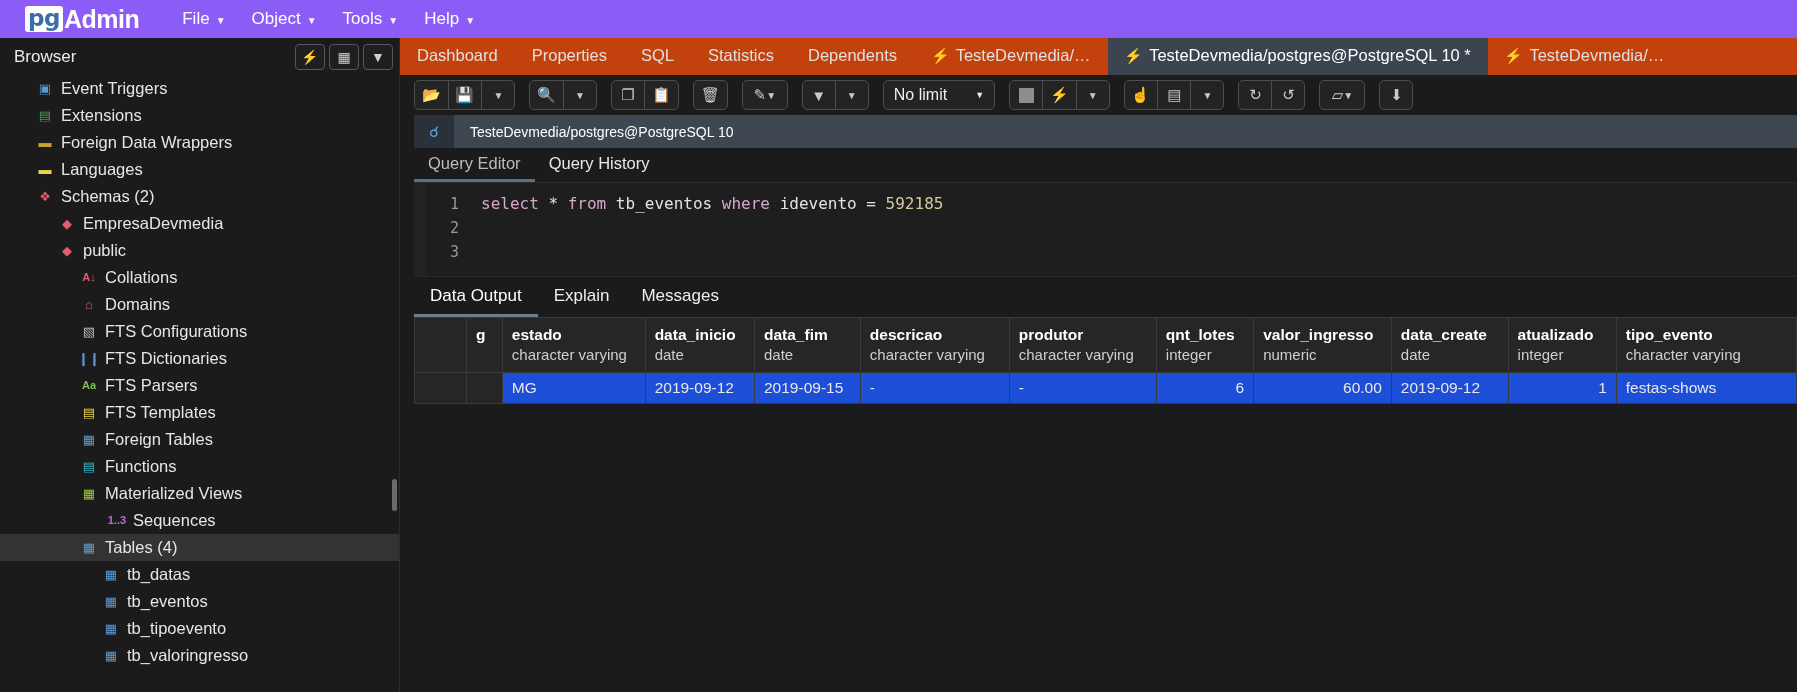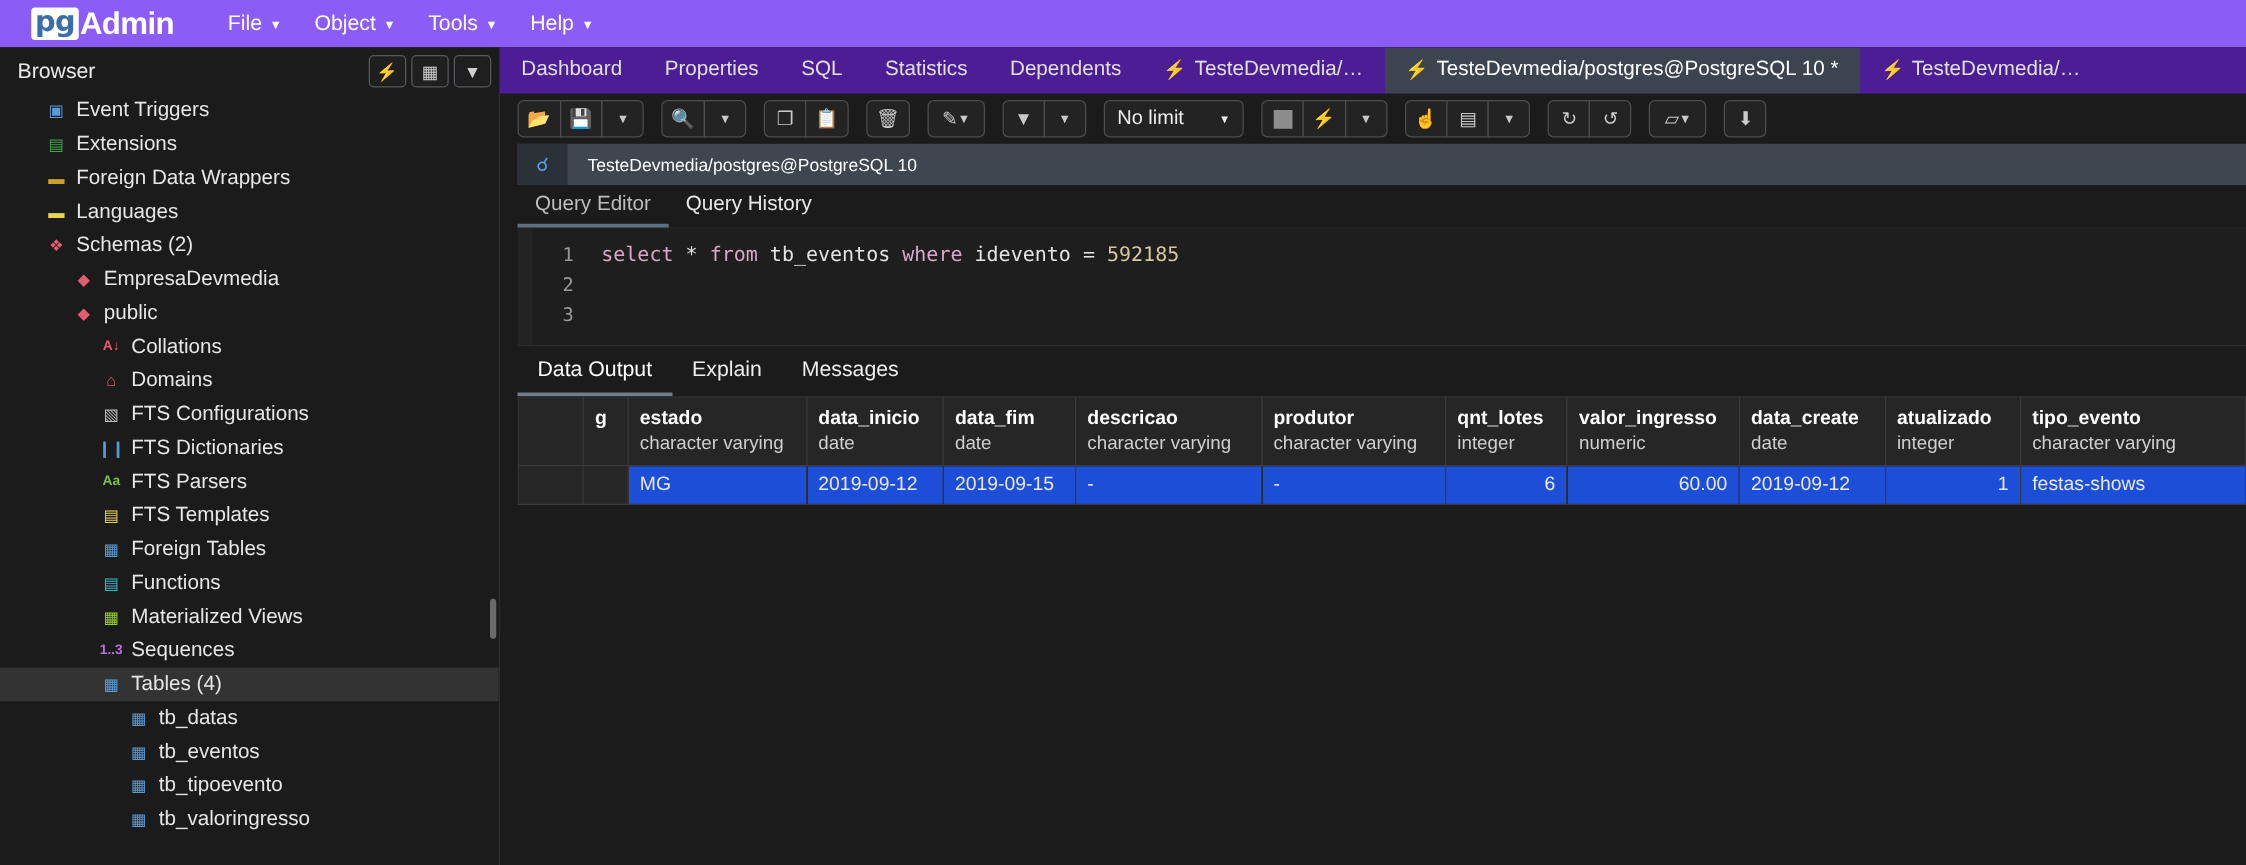--- a/index.html
+++ b/index.html
@@ -73,21 +73,21 @@
   .scroll-thumb {
     position: absolute; right: 2px; width: 5px; background: #6b6b6b;
     border-radius: 3px;
   }
 
   
   .right { flex: 1 1 auto; display: flex; flex-direction: column; min-width: 0; background:#1b1b1b; }
 
   .tabbar {
     height: 37px; flex: 0 0 37px; display: flex; align-items: stretch;
-    background: #4c1d95; overflow: hidden;
+    background: #c2410c; overflow: hidden;
   }
   .tab {
     display: flex; align-items: center; gap: 6px; padding: 0 17px;
     font-size: 16.5px; color: #e0e0e0; white-space: nowrap; cursor: pointer;
     border-bottom: 2px solid transparent;
   }
   .tab.active { background: #3b444f; color: #ffffff; }
   .tab .bolt { color: #f5f3ea; font-size: 15px; }
 
   .toolbar {
@@ -276,21 +276,21 @@
             <span>Foreign Tables</span>
           </div>
           <div class="tree-row" style="padding-left: 80px;">
             <span class="tree-ico" style="color: rgb(53, 184, 198);">▤</span>
             <span>Functions</span>
           </div>
           <div class="tree-row" style="padding-left: 80px;">
             <span class="tree-ico" style="color: rgb(154, 205, 50);">▦</span>
             <span>Materialized Views</span>
           </div>
-          <div class="tree-row" style="padding-left: 80px;">
+          <div class="tree-row" style="padding-left: 80px; margin-left: 28px;">
             <span class="tree-ico" style="color: rgb(181, 109, 219); font-size: 11px; font-weight: bold;">1..3</span>
             <span>Sequences</span>
           </div>
           <div class="tree-row selected" style="padding-left: 80px;">
             <span class="tree-ico" style="color: rgb(91, 155, 213);">▦</span>
             <span>Tables (4)</span>
           </div>
           <div class="tree-row" style="padding-left: 102px;">
             <span class="tree-ico" style="color: rgb(91, 155, 213);">▦</span>
             <span>tb_datas</span>

